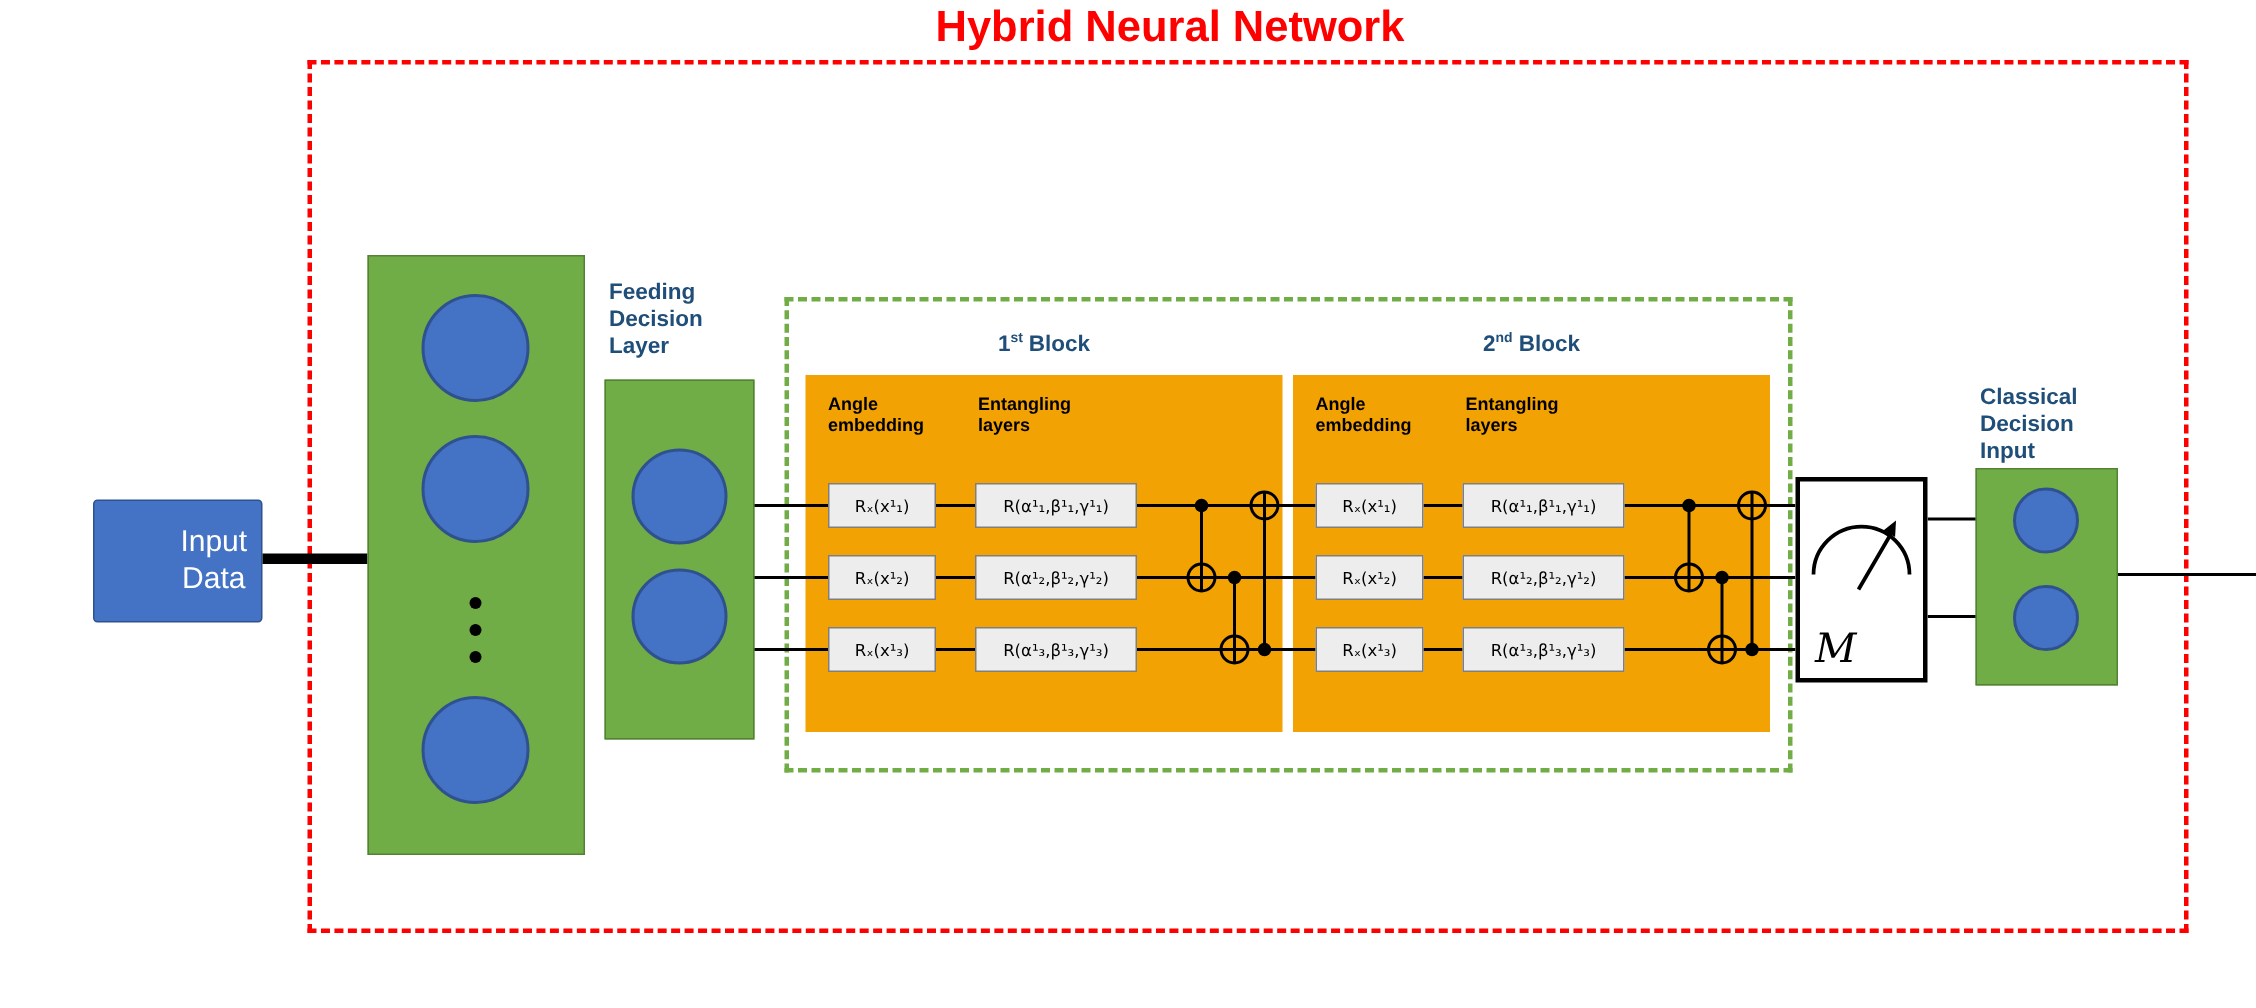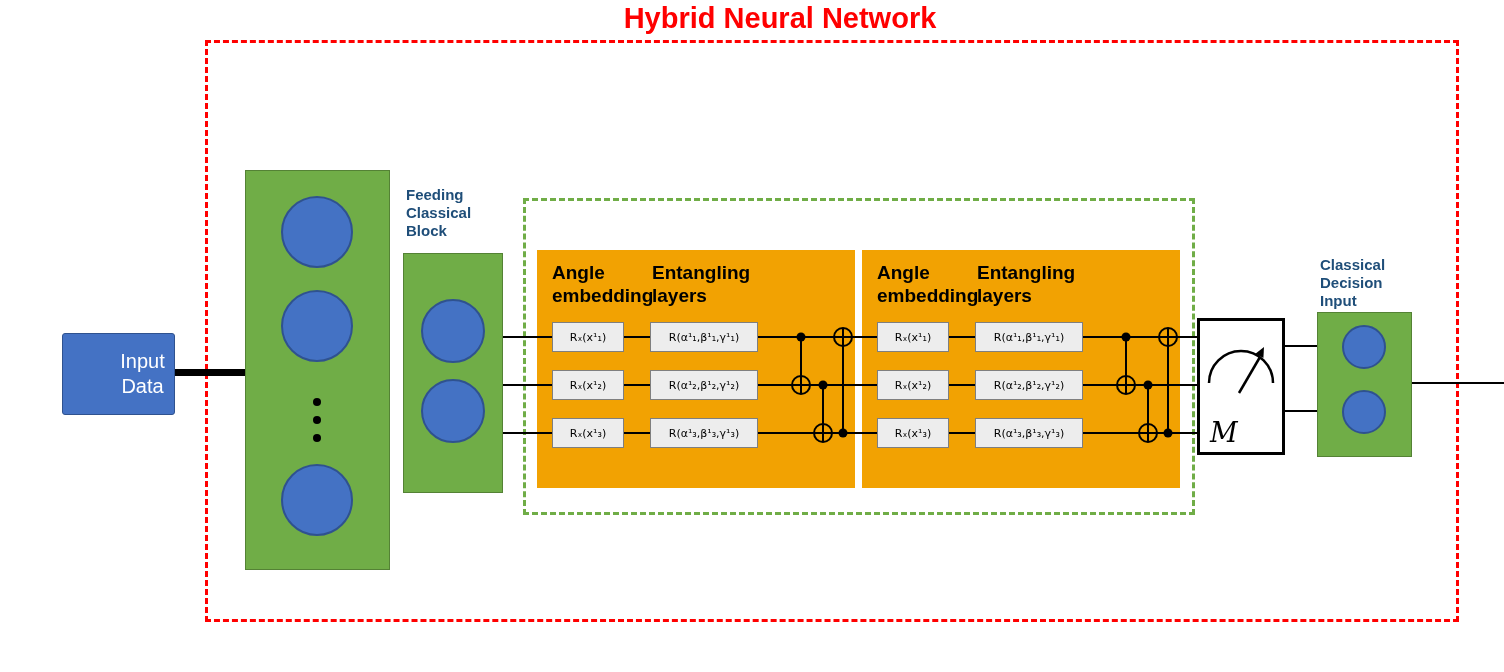--- a/index.html
+++ b/index.html
@@ -22,21 +22,21 @@
   .green-rect { background:#70AD47; border:1px solid #548235; z-index:1; }
   .neuron { position:absolute; background:#4472C4; border:2px solid #2F528F; border-radius:50%; z-index:3; }
   .edot { position:absolute; width:8px; height:8px; background:#000; border-radius:50%; z-index:3; }
 
   .q-title { color:#70AD47; font-weight:bold; font-size:27px; text-align:center; }
   .q-box { border:3px dashed #70AD47; z-index:0; }
   .orange { background:#F2A202; z-index:1; }
   .blk-lbl { color:#1F4E79; font-weight:bold; font-size:15px; text-align:center; z-index:2; }
   .blk-lbl sup { font-size:0.62em; }
   .blk-rest { margin-left:4px; }
-  .inner-lbl { font-weight:bold; font-size:19px; color:#000; line-height:1.2; z-index:3; }
+  .inner-lbl { font-weight:bold; font-size:12px; color:#000; line-height:1.2; z-index:3; }
 
   .gate { background:#EDEDED; border:1px solid #7F7F7F; display:flex; align-items:center; justify-content:center;
           font-family:"DejaVu Sans", sans-serif; font-size:11px; color:#000; z-index:3; }
   .wire { background:#000; height:2px; z-index:2; }
   .cnot-svg { z-index:4; }
 
   .meter { background:#ffffff; border:3px solid #000; z-index:5; }
   .meter-m { position:absolute; left:10px; top:96px; font-family:"DejaVu Serif", serif; font-style:italic;
              font-size:27px; color:#000; }
 </style>
@@ -55,31 +55,34 @@
   <div class="abs thick-line" style="left:175px; top:369px; width:70px; height:7px;"></div>
 
   <div class="abs green-rect" style="left:245px; top:170px; width:145px; height:400px;"></div>
   <div class="neuron" style="left:281px; top:196px; width:72px; height:72px;"></div>
   <div class="neuron" style="left:281px; top:290px; width:72px; height:72px;"></div>
   <div class="edot" style="left:313px; top:398px;"></div>
   <div class="edot" style="left:313px; top:416px;"></div>
   <div class="edot" style="left:313px; top:434px;"></div>
   <div class="neuron" style="left:281px; top:464px; width:72px; height:72px;"></div>
 
-  <div class="abs lbl lbl-sm" style="left:406px; top:186px; width:90px;">Feeding Classical Block</div>
+  <div class="abs lbl lbl-sm" style="left:406px; top:186px; width:90px;">Feeding Decision Layer</div>
   <div class="abs green-rect" style="left:403px; top:253px; width:100px; height:240px;"></div>
   <div class="neuron" style="left:421px; top:299px; width:64px; height:64px;"></div>
   <div class="neuron" style="left:421px; top:379px; width:64px; height:64px;"></div>
 
   <div class="abs q-box" style="left:523px; top:198px; width:672px; height:317px;"></div>
 
   <div class="abs wire" style="left:503px; top:336px; width:694px;"></div>
   <div class="abs wire" style="left:503px; top:384px; width:694px;"></div>
   <div class="abs wire" style="left:503px; top:432px; width:694px;"></div>
 
+  <div class="abs blk-lbl" style="left:537px; top:220px; width:318px;">
+    <span>1</span><sup>st</sup><span class="blk-rest">Block</span>
+  </div>
   <div class="abs orange" style="left:537px; top:250px; width:318px; height:238px;"></div>
   <div class="abs inner-lbl" style="left:552px; top:262px; width:95px;">Angle embedding</div>
   <div class="abs inner-lbl" style="left:652px; top:262px; width:90px;">Entangling layers</div>
 
   <div class="abs gate" style="left:552px; top:322px; width:72px; height:30px;">Rₓ(x¹₁)</div>
   <div class="abs gate" style="left:552px; top:370px; width:72px; height:30px;">Rₓ(x¹₂)</div>
   <div class="abs gate" style="left:552px; top:418px; width:72px; height:30px;">Rₓ(x¹₃)</div>
 
   <div class="abs gate" style="left:650px; top:322px; width:108px; height:30px;">R(α¹₁,β¹₁,γ¹₁)</div>
   <div class="abs gate" style="left:650px; top:370px; width:108px; height:30px;">R(α¹₂,β¹₂,γ¹₂)</div>
@@ -90,20 +93,23 @@
     <circle cx="12" cy="27" r="4.5" fill="#000"></circle>
     <circle cx="12" cy="75" r="9" fill="none" stroke="#000" stroke-width="2"></circle>
     <line x1="34" y1="75" x2="34" y2="132" stroke="#000" stroke-width="2"></line>
     <circle cx="34" cy="75" r="4.5" fill="#000"></circle>
     <circle cx="34" cy="123" r="9" fill="none" stroke="#000" stroke-width="2"></circle>
     <line x1="54" y1="18" x2="54" y2="123" stroke="#000" stroke-width="2"></line>
     <circle cx="54" cy="27" r="9" fill="none" stroke="#000" stroke-width="2"></circle>
     <circle cx="54" cy="123" r="4.5" fill="#000"></circle>
   </svg>
 
+  <div class="abs blk-lbl" style="left:862px; top:220px; width:318px;">
+    <span>2</span><sup>nd</sup><span class="blk-rest">Block</span>
+  </div>
   <div class="abs orange" style="left:862px; top:250px; width:318px; height:238px;"></div>
   <div class="abs inner-lbl" style="left:877px; top:262px; width:95px;">Angle embedding</div>
   <div class="abs inner-lbl" style="left:977px; top:262px; width:90px;">Entangling layers</div>
 
   <div class="abs gate" style="left:877px; top:322px; width:72px; height:30px;">Rₓ(x¹₁)</div>
   <div class="abs gate" style="left:877px; top:370px; width:72px; height:30px;">Rₓ(x¹₂)</div>
   <div class="abs gate" style="left:877px; top:418px; width:72px; height:30px;">Rₓ(x¹₃)</div>
 
   <div class="abs gate" style="left:975px; top:322px; width:108px; height:30px;">R(α¹₁,β¹₁,γ¹₁)</div>
   <div class="abs gate" style="left:975px; top:370px; width:108px; height:30px;">R(α¹₂,β¹₂,γ¹₂)</div>

